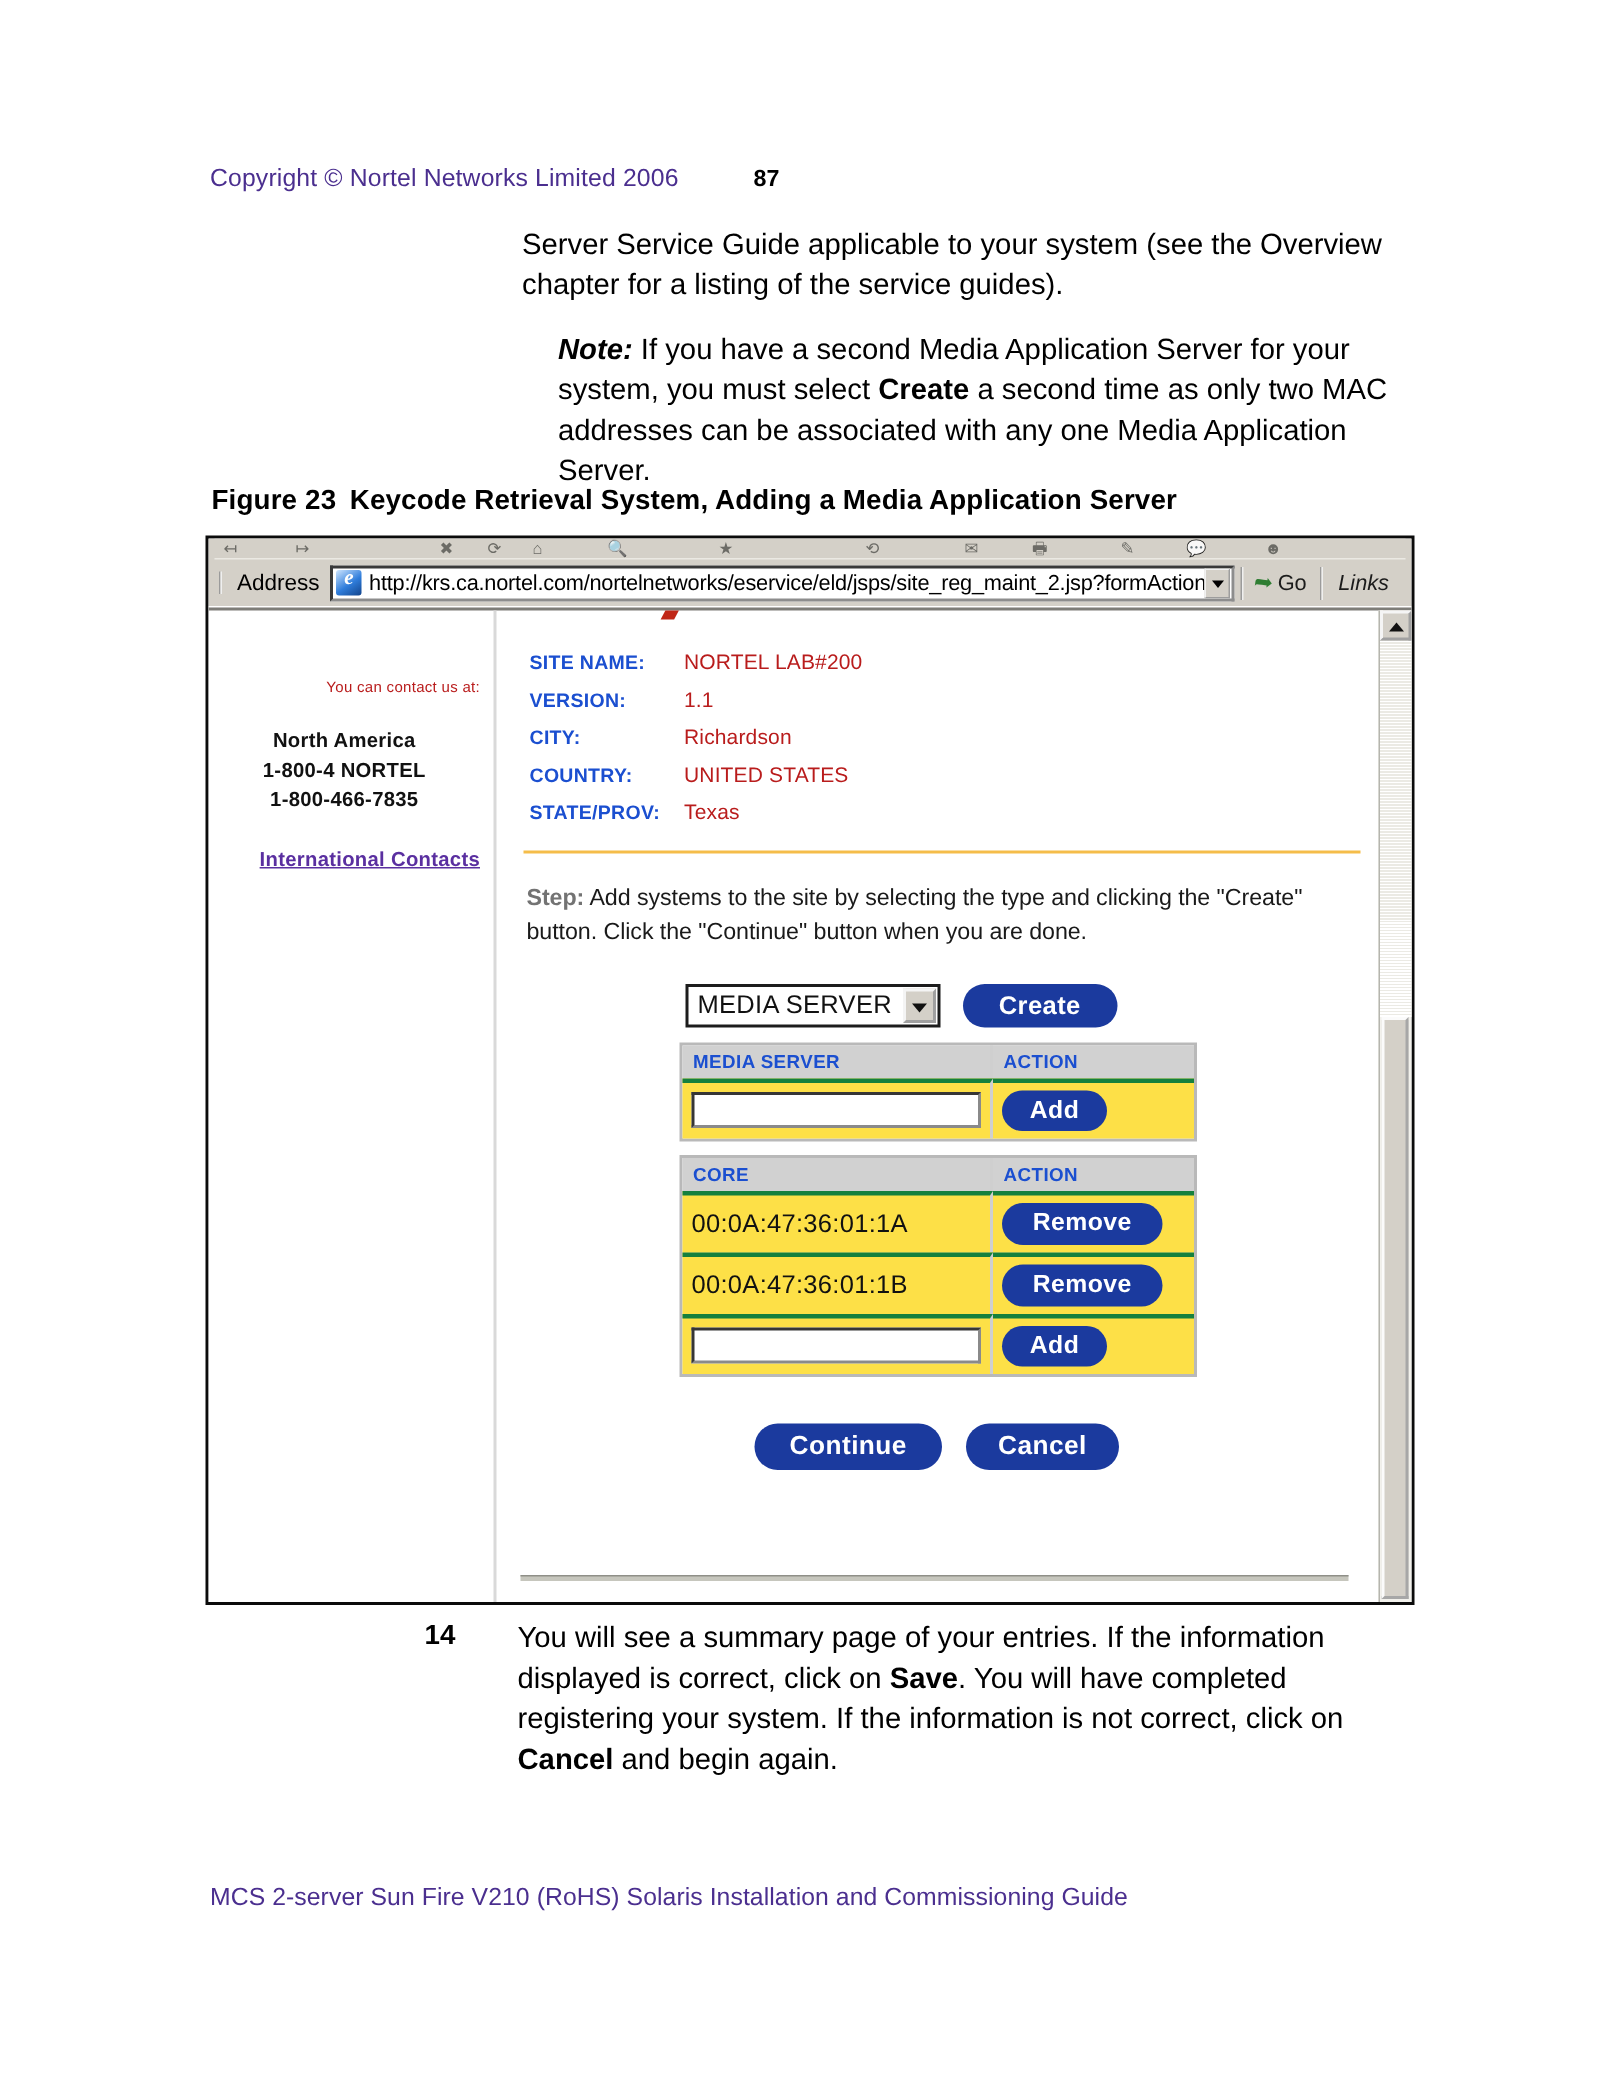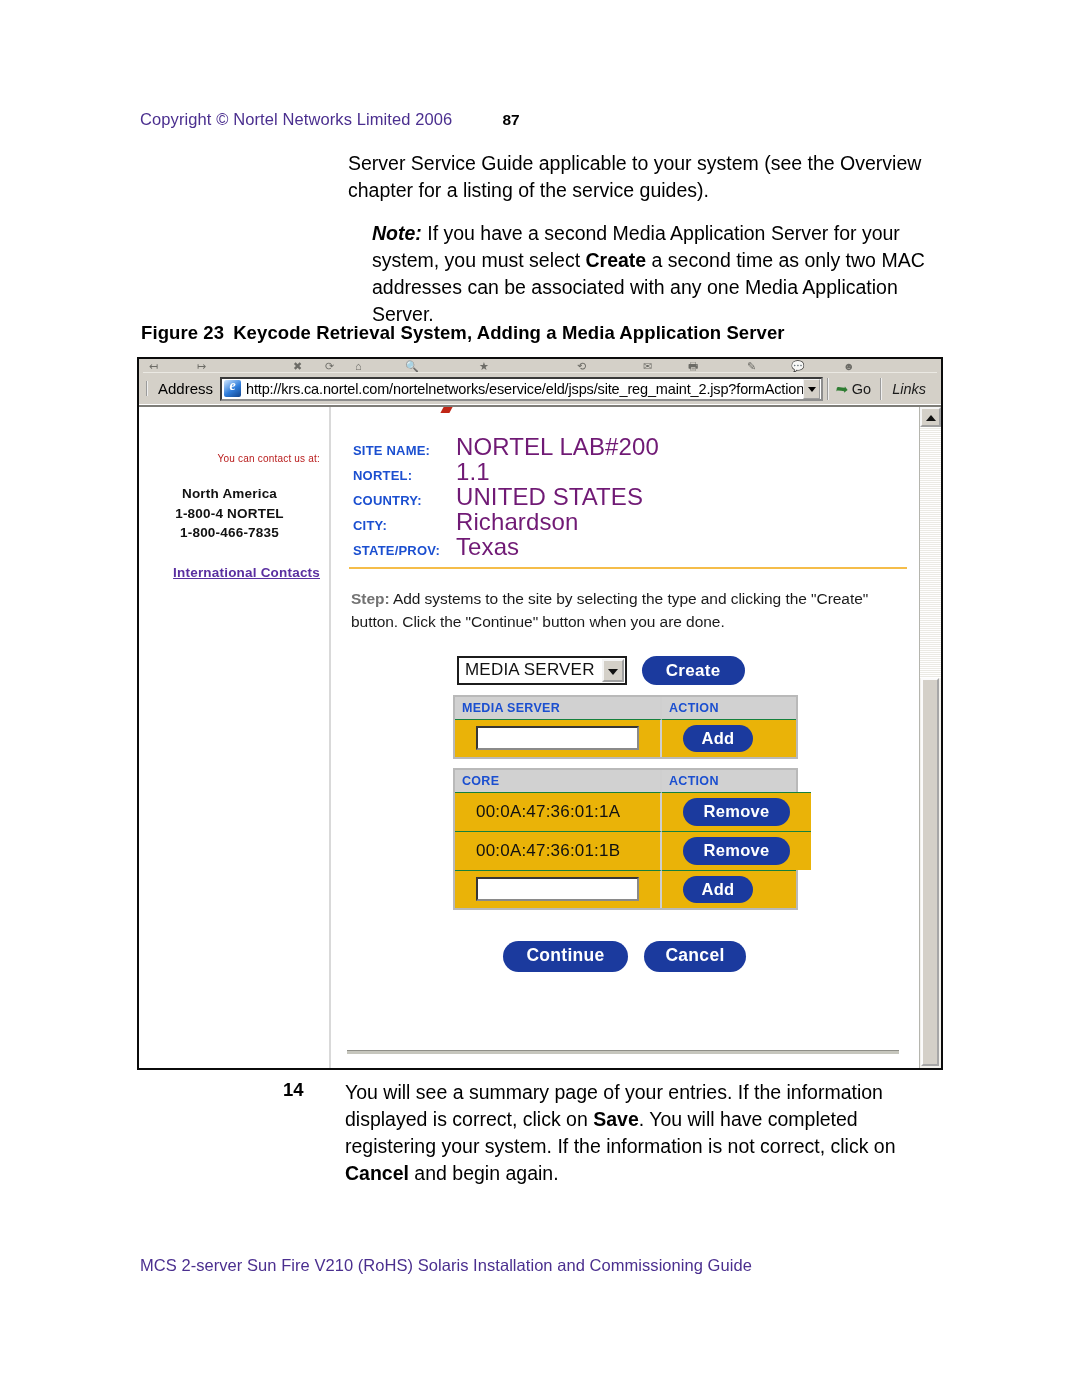--- a/index.html
+++ b/index.html
@@ -272,22 +272,22 @@
   }
   .site-key {
     width: 103px;
     flex: 0 0 103px;
     font-size: 13px;
     font-weight: bold;
     color: #1b4fd0;
     letter-spacing: .2px;
   }
   .site-val {
-    font-size: 24px;
-    color: #701a75;
+    font-size: 14px;
+    color: #b91c1c;
     letter-spacing: .1px;
     text-align: center;
   }
   .gold-rule {
     margin: 9px 4px 0 2px;
     height: 2px;
     background: #f5bd4a;
     width: 558px;
   }
 
@@ -383,25 +383,25 @@
     padding: 4px 0 4px 7px;
     display: flex;
     align-items: center;
   }
   .tcell {
     box-sizing: border-box;
   }
   .tcell.c1 { width: 207px; flex: 0 0 207px; border-right: 2px solid #cfcfcf; }
   .tcell.c2 { flex: 1; }
   .tbody .tcell {
-    padding: 5px 21px;
-    display: flex;
-    align-items: center;
-    background: #eab308;
-    border-top: 1px solid #15803d;
+    padding: 5px 6px;
+    display: flex;
+    align-items: center;
+    background: #fde047;
+    border-top: 3px solid #15803d;
   }
   .mac-txt {
     font-size: 17px;
     color: #111;
     letter-spacing: .2px;
   }
   .txt-input {
     width: 100%;
     height: 24px;
     background: #ffffff;
@@ -569,30 +569,30 @@
 
     <div class="main-col">
       <span class="red-mark"></span>
 
       <div class="site-fields">
         <div class="site-row">
           <span class="site-key">SITE NAME:</span>
           <span class="site-val">NORTEL LAB#200</span>
         </div>
         <div class="site-row">
-          <span class="site-key">NORTEL:</span>
+          <span class="site-key">VERSION:</span>
           <span class="site-val">1.1</span>
+        </div>
+        <div class="site-row">
+          <span class="site-key">CITY:</span>
+          <span class="site-val">Richardson</span>
         </div>
         <div class="site-row">
           <span class="site-key">COUNTRY:</span>
           <span class="site-val">UNITED STATES</span>
-        </div>
-        <div class="site-row">
-          <span class="site-key">CITY:</span>
-          <span class="site-val">Richardson</span>
         </div>
         <div class="site-row">
           <span class="site-key">STATE/PROV:</span>
           <span class="site-val">Texas</span>
         </div>
       </div>
 
       <div class="gold-rule"></div>
 
       <div class="step-text">

